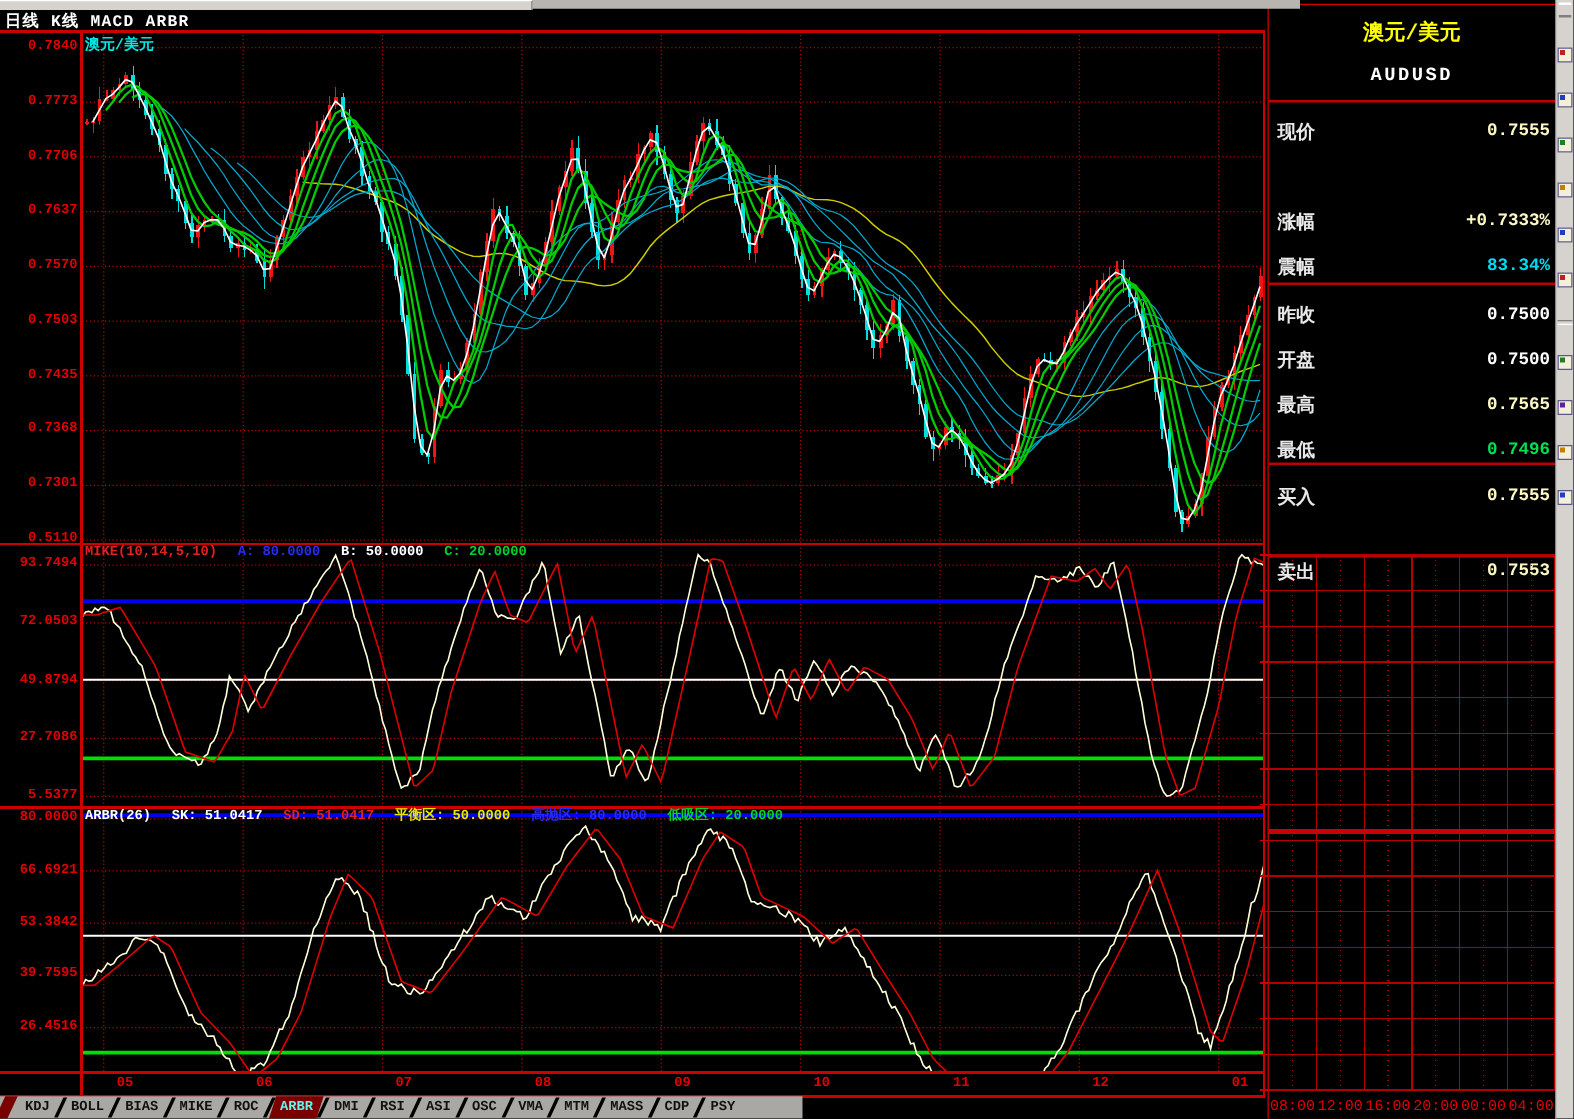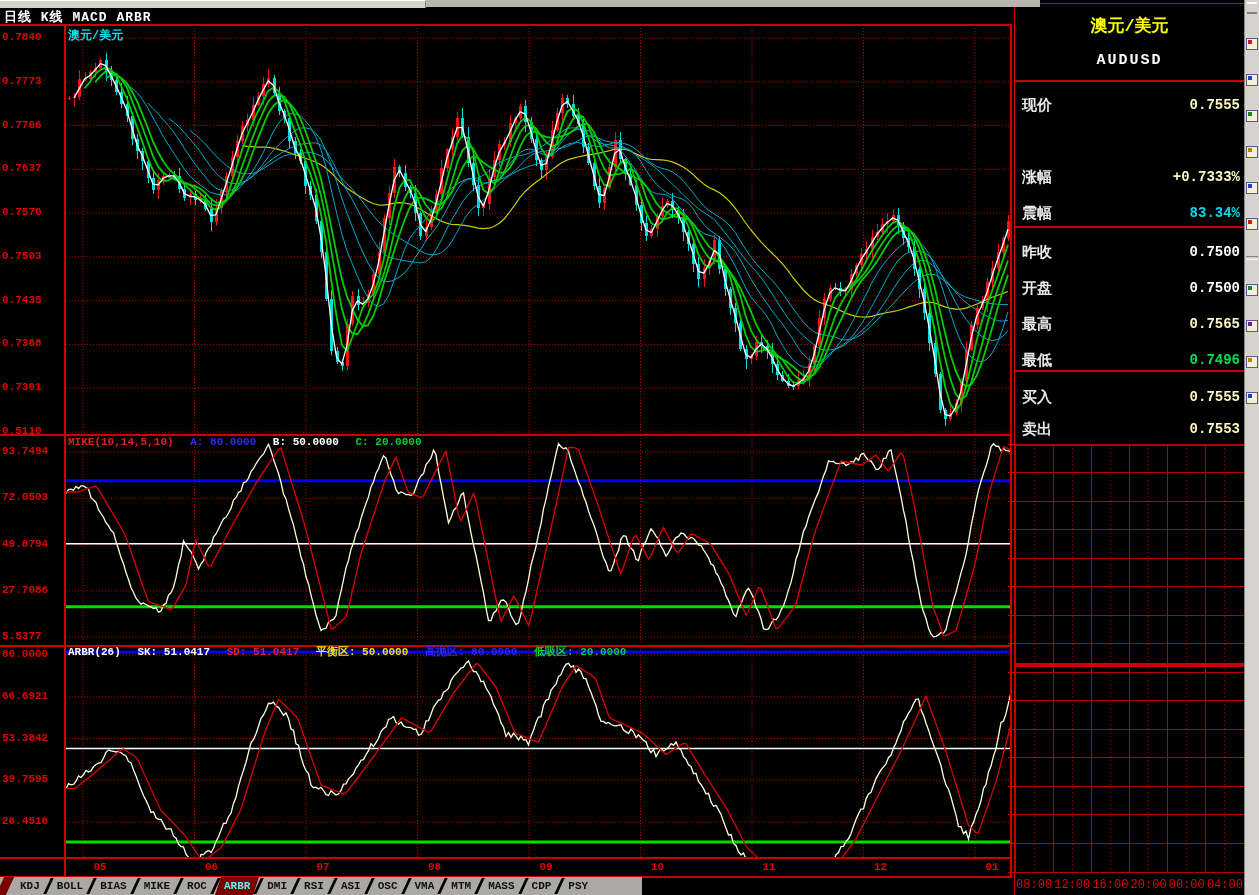--- a/index.html
+++ b/index.html
@@ -9,21 +9,21 @@
   #topbar{position:absolute;left:0;top:0;width:1040px;height:7px;background:#b8b5b0;z-index:4;}
   #topbar .thumb{position:absolute;left:0;top:0;width:425px;height:7px;background:#d6d3ce;
                  border-right:1px solid #808080;border-top:1px solid #fff;}
   
   #titlebar{position:absolute;left:4px;top:8px;color:#fff;font-weight:bold;font-size:13px;z-index:5;letter-spacing:1px;}
   
   #cv{position:absolute;left:0;top:0;z-index:2;}
   
   .ov{position:absolute;z-index:5;}
   #main-label{left:68px;top:27px;color:#00e5e5;font-size:12px;font-weight:bold;}
-  .ylab{position:absolute;width:60px;text-align:left;color:#e00000;font-size:11px;font-weight:bold;z-index:5;}
+  .ylab{position:absolute;width:60px;text-align:right;color:#e00000;font-size:11px;font-weight:bold;z-index:5;}
   .xlab{position:absolute;color:#e00000;font-size:11px;font-weight:bold;z-index:5;transform:translateX(-50%);padding-left:34px;}
   #mike-line-label{left:68px;top:436px;font-size:11px;font-weight:bold;white-space:nowrap;}
   #arbr-line-label{left:68px;top:644px;font-size:11px;font-weight:bold;white-space:nowrap;}
   .lred{color:#e02020;} .lblue{color:#2a2af0;} .lwhite{color:#ffffff;} .lgreen{color:#00d030;} .lyellow{color:#e8e800;}
   .lbl-gap{margin-right:10px;margin-top:28px;}
   
   #sidebar{position:absolute;left:1014px;top:3px;width:229px;height:891px;background:#000;
            border:1px solid #d00000;z-index:1;}
   #sb-title{position:absolute;left:0;top:10px;width:100%;text-align:center;color:#ffff00;
             font-size:17px;font-weight:bold;}
@@ -620,21 +620,21 @@
       </div>
       <div class="sb-row" style="top: 347px;">
         <span class="lab">最低</span>
         <span class="val c-down">0.7496</span>
       </div>
       <div class="sb-sep" style="top: 366px;"></div>
       <div class="sb-row" style="top: 384px;">
         <span class="lab">买入</span>
         <span class="val c-up">0.7555</span>
       </div>
-      <div class="sb-row" style="top: 416px;">
+      <div class="sb-row" style="top: 444px;">
         <span class="lab">卖出</span>
         <span class="val c-up">0.7553</span>
       </div>
       <div class="sb-sep" style="top: 440px;"></div>
       <div class="sb-sep" style="top: 76px;"></div>
     </div>
 
   <div id="tabs">
       <span class="tfrag"></span>
       <span class="tab"><b>KDJ</b></span>

